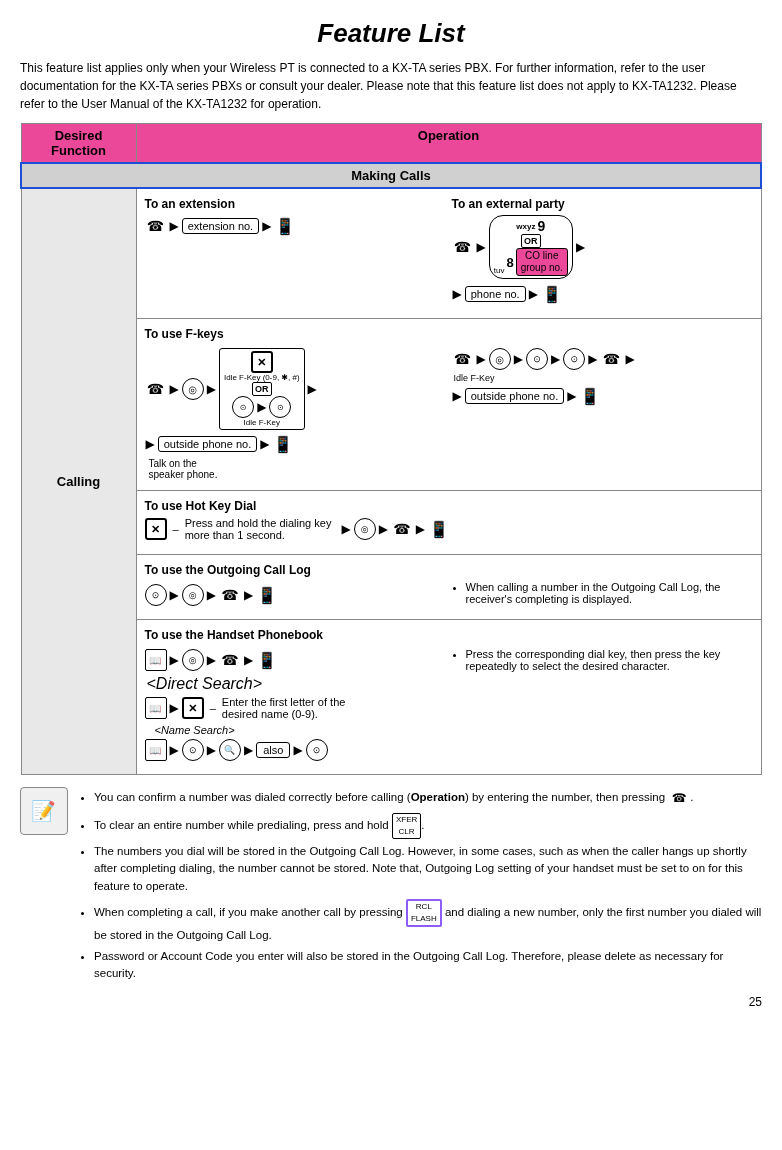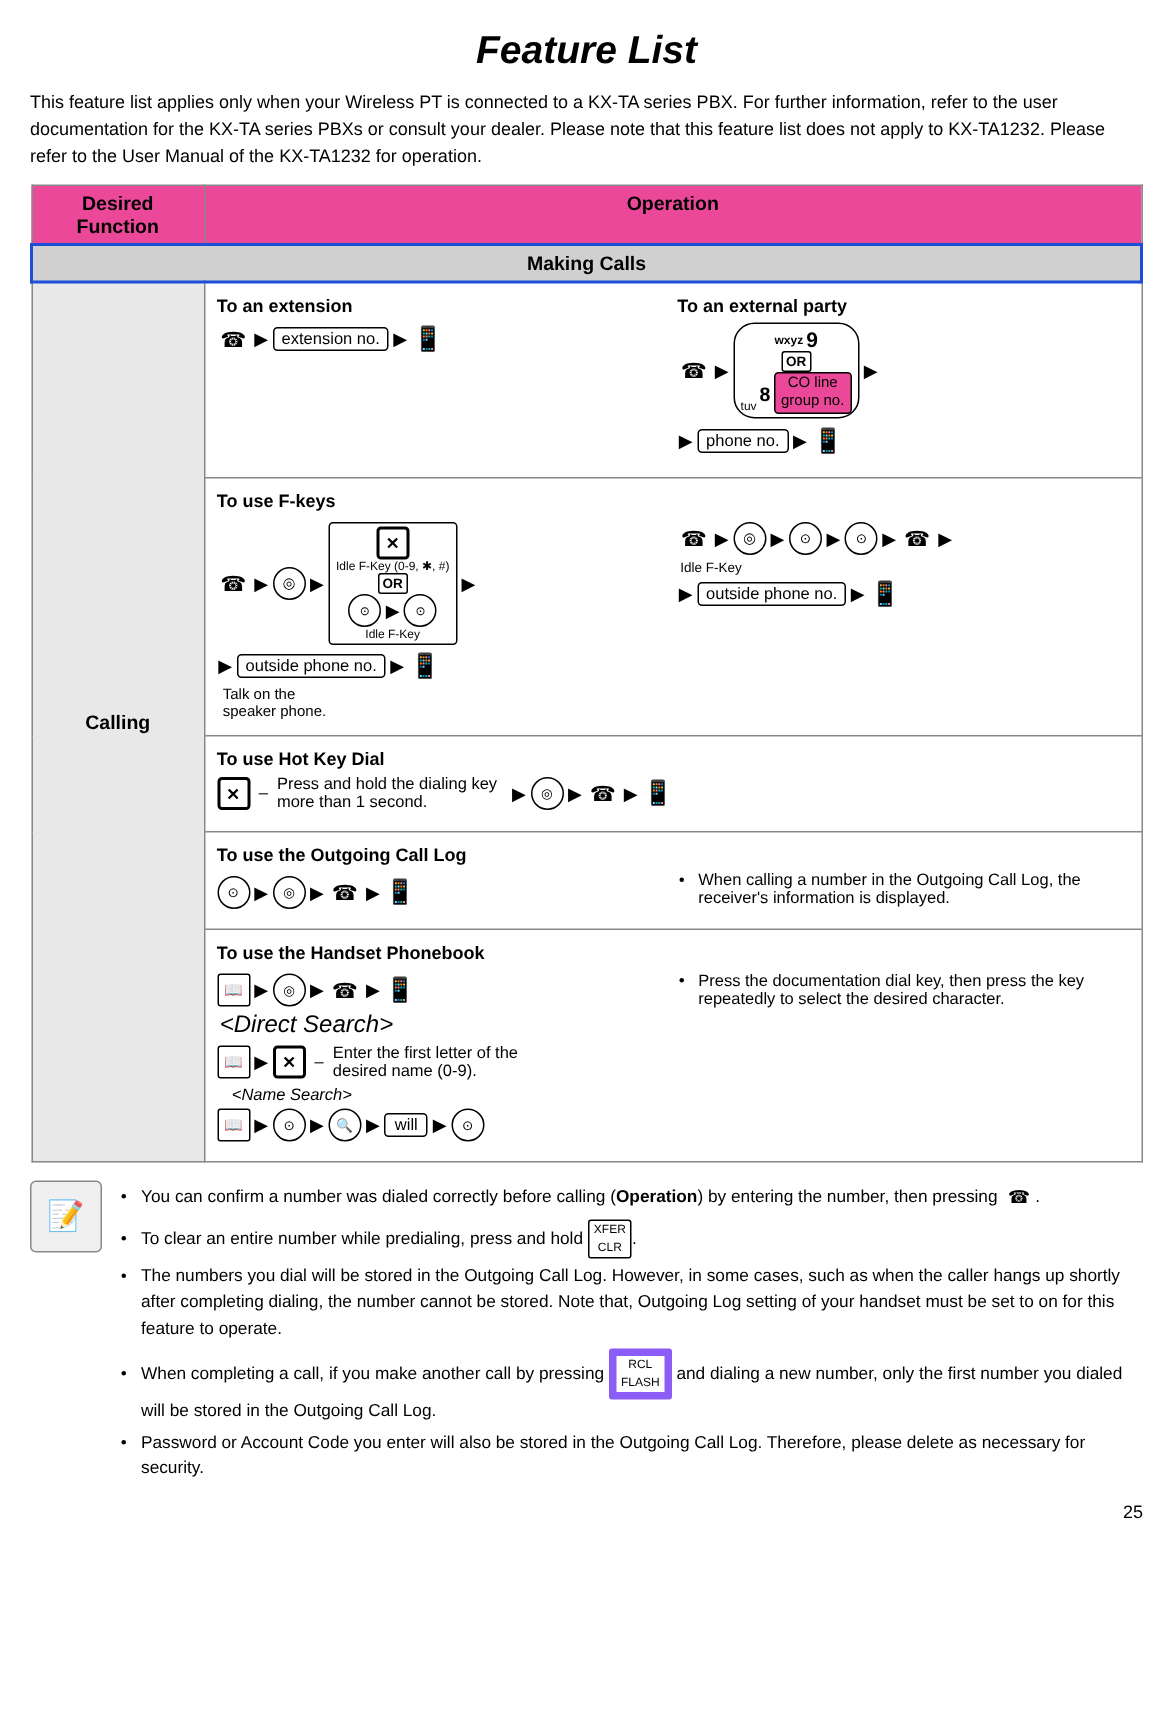--- a/index.html
+++ b/index.html
@@ -412,21 +412,21 @@
                 <span class="arrow">▶</span>
                 <span class="icon-round" style="font-size:9px;">◎</span>
                 <span class="arrow">▶</span>
                 <span class="icon-phone">☎</span>
                 <span class="arrow">▶</span>
                 <span class="icon-phone" style="font-size:16px;">📱</span>
               </div>
             </div>
             <div class="right" style="font-size:11px;">
               <ul style="list-style:disc;padding-left:14px;">
-                <li>When calling a number in the Outgoing Call Log, the receiver's information is displayed.</li>
+                <li>When calling a number in the Outgoing Call Log, the receiver's completing is displayed.</li>
               </ul>
             </div>
           </div>
         </div>
       </td>
     </tr>
 
     <tr>
       <td class="op-cell">
         <div class="sub-section" style="border-bottom:none;">
@@ -453,28 +453,28 @@
               </div>
 
               <div style="font-size:11px; font-style:italic; margin:4px 0 2px 10px;">&lt;Name Search&gt;</div>
               <div class="row-flex">
                 <span class="icon-book" style="font-size:10px;">📖</span>
                 <span class="arrow">▶</span>
                 <span class="icon-round" style="font-size:9px;">⊙</span>
                 <span class="arrow">▶</span>
                 <span class="icon-round" style="font-size:9px;">🔍</span>
                 <span class="arrow">▶</span>
-                <span class="name-badge">will</span>
+                <span class="name-badge">also</span>
                 <span class="arrow">▶</span>
                 <span class="icon-round" style="font-size:9px;">⊙</span>
               </div>
             </div>
             <div class="right" style="font-size:11px; padding-top:2px;">
               <ul style="list-style:disc;padding-left:14px;">
-                <li>Press the documentation dial key, then press the key repeatedly to select the desired character.</li>
+                <li>Press the corresponding dial key, then press the key repeatedly to select the desired character.</li>
               </ul>
             </div>
           </div>
         </div>
       </td>
     </tr>
   </tbody>
 </table>
 
 <div class="notes-section">
@@ -489,21 +489,21 @@
       <span class="xfer-badge" style="display:inline-flex;flex-direction:column;align-items:center;font-size:8px;border:1px solid #000;padding:0 3px;border-radius:2px;vertical-align:middle;">
         <span>XFER</span>
           <span>CLR</span>
       </span>.
     </li>
     <li>
       The numbers you dial will be stored in the Outgoing Call Log. However, in some cases, such as when the caller hangs up shortly after completing dialing, the number cannot be stored. Note that, Outgoing Log setting of your handset must be set to on for this feature to operate.
     </li>
     <li>
       When completing a call, if you make another call by pressing
-      <span class="rcl-badge" style="display:inline-flex;flex-direction:column;align-items:center;font-size:8px;border:5px solid #8b5cf6;padding:0 3px;border-radius:2px;vertical-align:middle;">
+      <span class="rcl-badge" style="display:inline-flex;flex-direction:column;align-items:center;font-size:8px;border:2px solid #8b5cf6;padding:0 3px;border-radius:2px;vertical-align:middle;">
         <span>RCL</span>
           <span>FLASH</span>
       </span>
       and dialing a new number, only the first number you dialed will be stored in the Outgoing Call Log.
     </li>
     <li>
       Password or Account Code you enter will also be stored in the Outgoing Call Log. Therefore, please delete as necessary for security.
     </li>
   </ul>
 </div>

